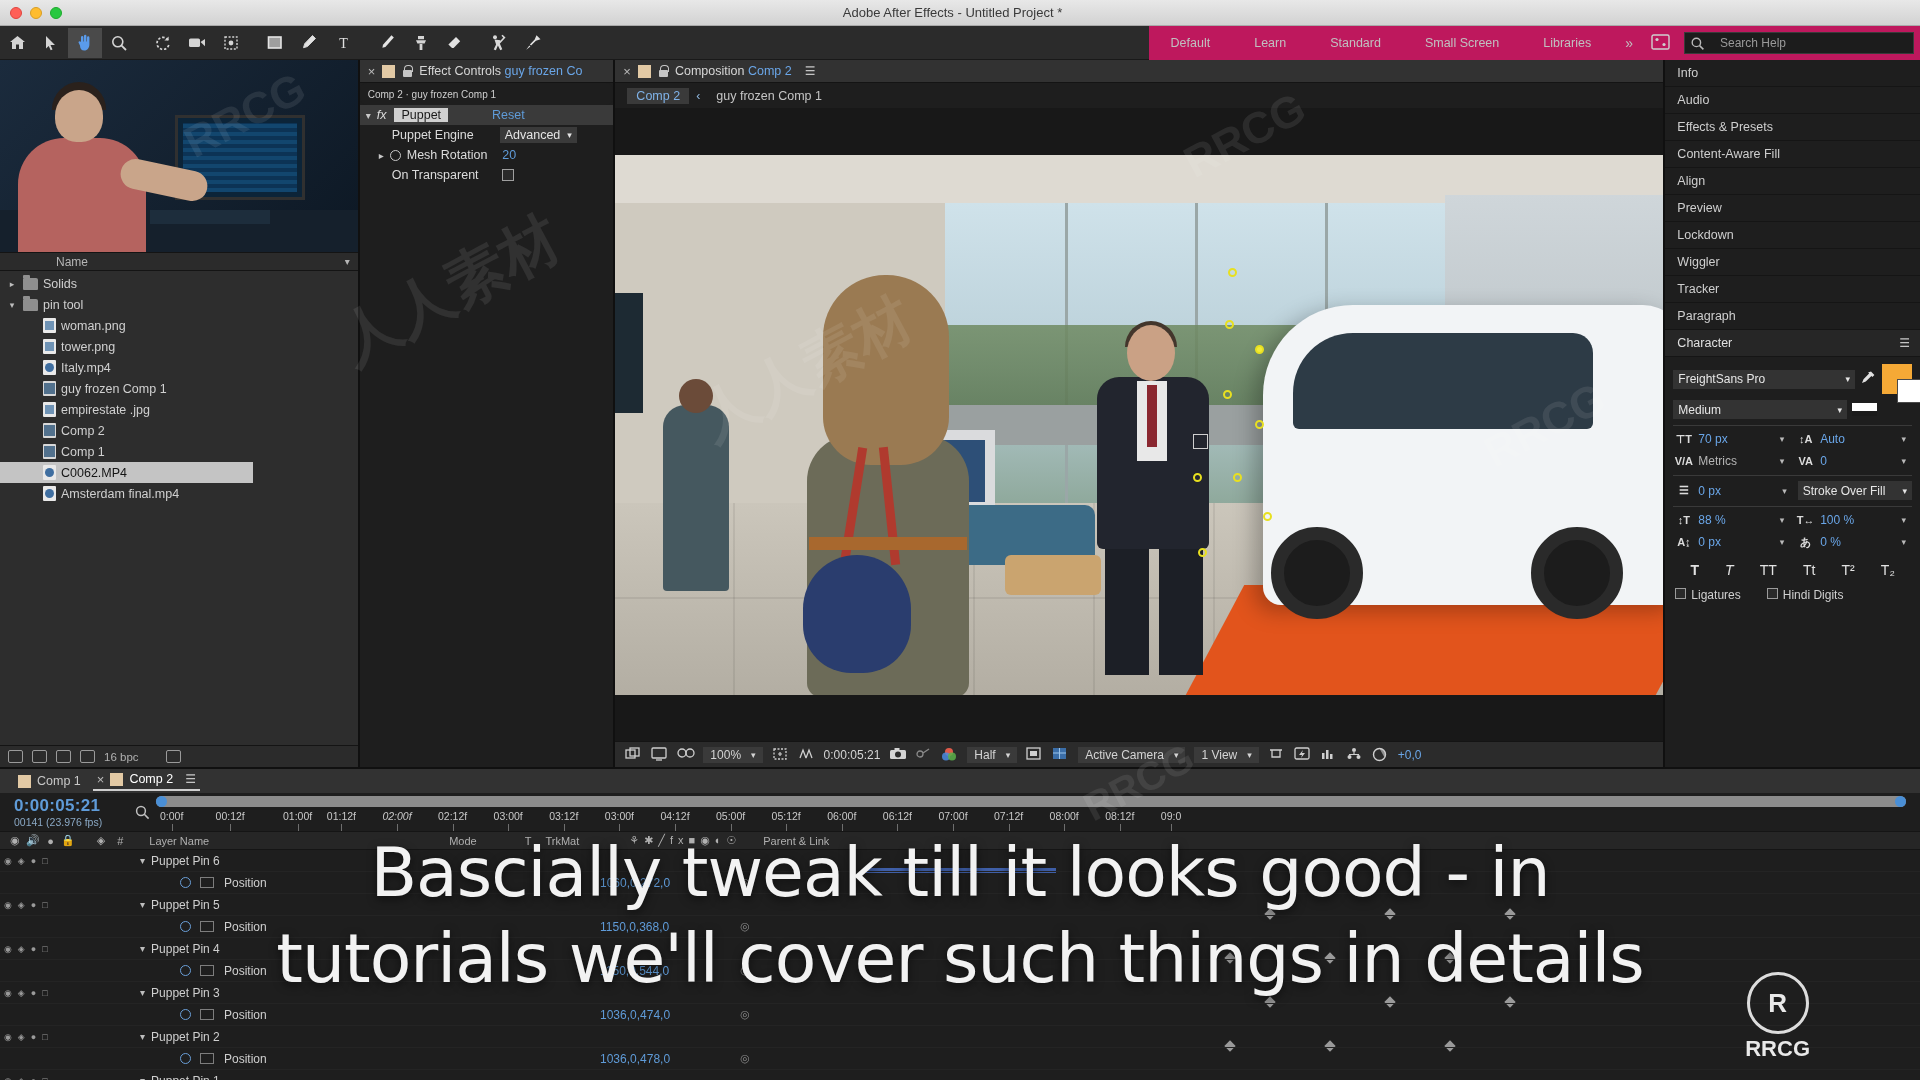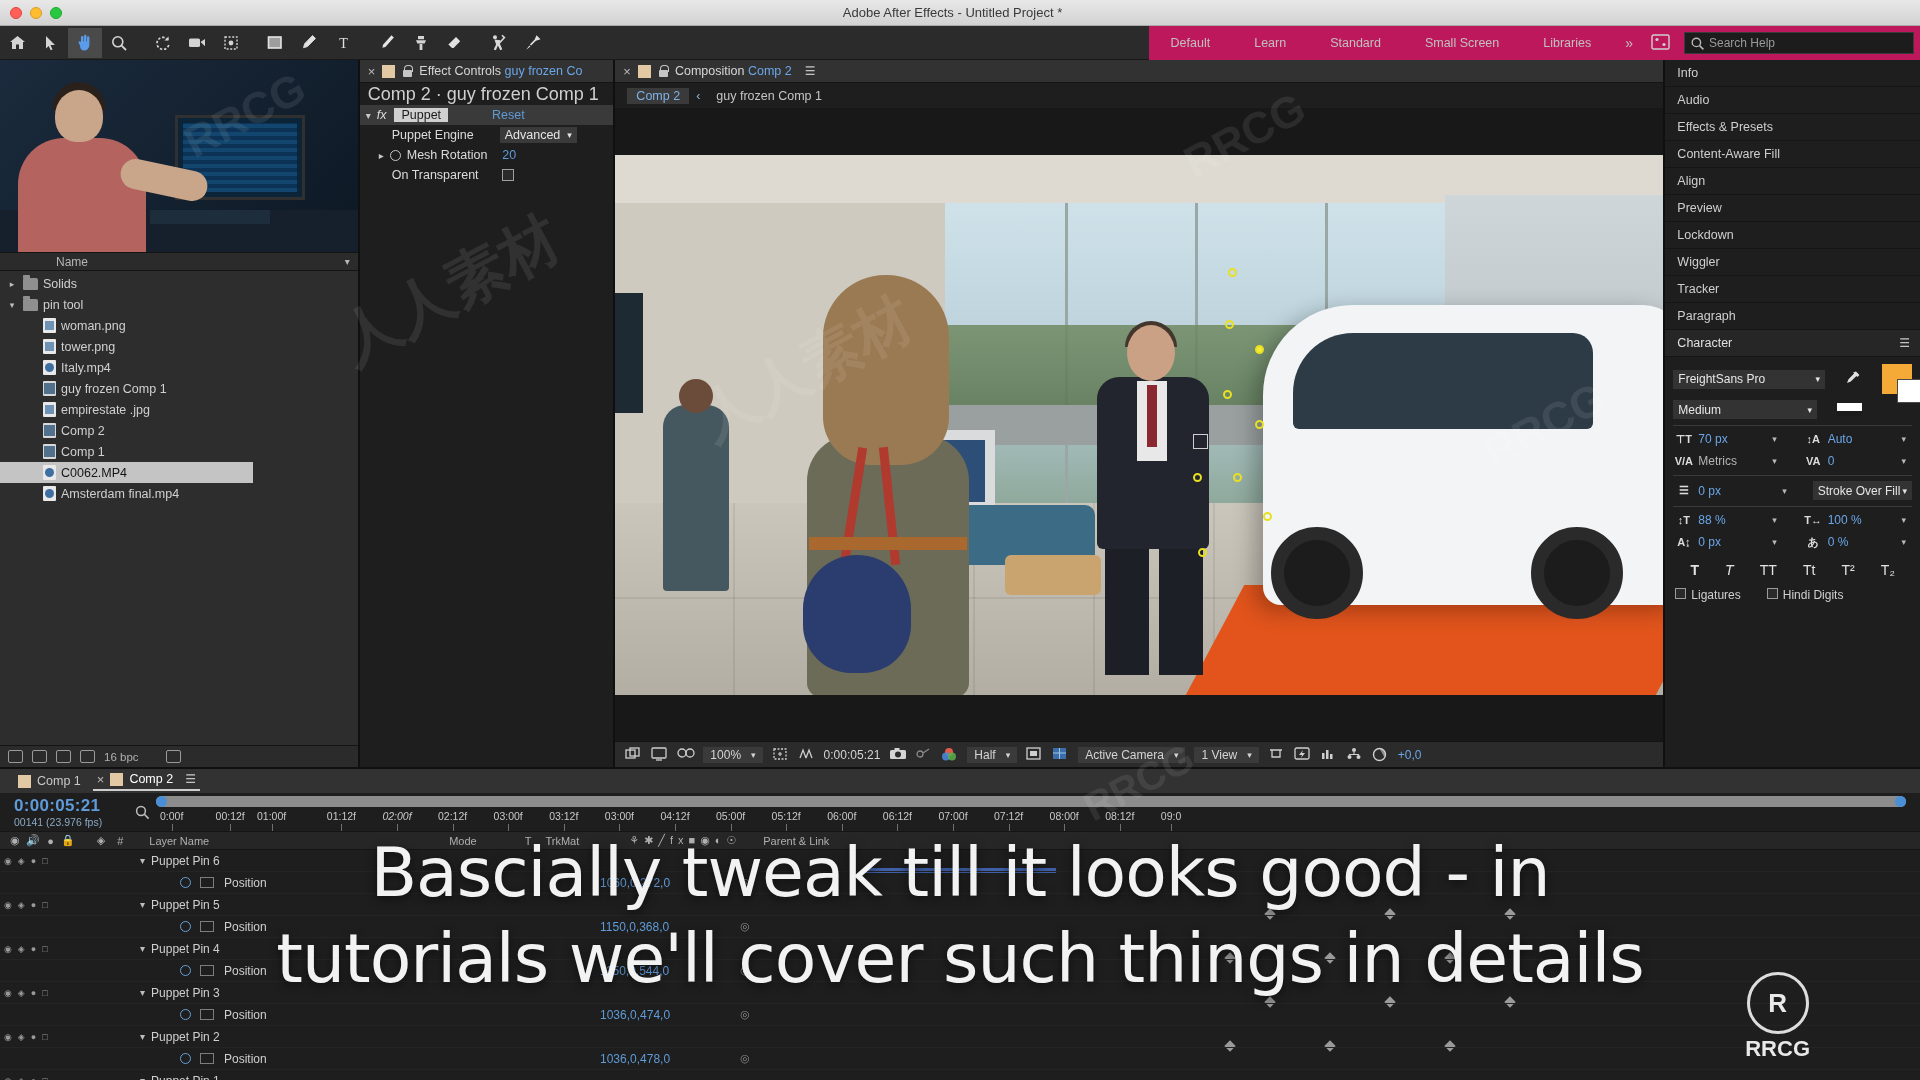--- a/index.html
+++ b/index.html
@@ -37,21 +37,21 @@
   .tool svg{ display:block; }
   .tsep{ width:10px; }
   #wsbar{
     position:absolute; right:0; top:0; height:34px; display:flex; align-items:center;
     background:#be185d; padding-right:6px;
   }
   .ws{ padding:0 22px; font-size:12.5px; color:#c0c0c0; line-height:34px; }
   .ws-chev{ padding:0 12px; color:#c0c0c0; font-size:14px; }
   #searchbox{
     width:230px; height:22px; background:#1c1c1c; border:1px solid #3a3a3a;
-    display:flex; align-items:center; padding-left:6px; gap:5px; margin-left:8px;
+    display:flex; align-items:center; padding-left:6px; gap:16px; margin-left:8px;
     color:#9a9a9a; font-size:12px;
   }
   
   #main{ display:flex; height:707px; }
   
   #leftcol{ width:363px; background:#1e1e1e; border-right:2px solid #101010;
             display:flex; flex-direction:column; }
   #thumb{
     height:192px; background:#26333f; position:relative; overflow:hidden;
   }
@@ -104,21 +104,21 @@
   }
   .xclose{ color:#bbb; font-size:13px; }
   .swatch{ width:13px;height:13px;background:#e2c9a4; }
   .lock{ width:10px;height:12px; position:relative; }
   .lock:before{content:"";position:absolute;left:1px;bottom:0;width:9px;height:7px;background:#c6c6c6;border-radius:1px;}
   .lock:after{content:"";position:absolute;left:2px;top:0;width:7px;height:6px;border:1.5px solid #c6c6c6;border-bottom:none;border-radius:4px 4px 0 0;}
   .ptitle{ color:#d6d6d6; }
   .ptitle b{ color:#6aa6e8; font-weight:normal; }
   .hamb{ margin-left:6px; color:#c4c4c4; font-size:12px;}
   #fxsub{ height:22px; display:flex;align-items:center; padding-left:8px;
-          font-size:18px; color:#cfcfcf; background:#1e1e1e;border-radius:7px; }
+          font-size:10px; color:#cfcfcf; background:#1e1e1e;border-radius:7px; }
   .fxrow{ height:20px; display:flex; align-items:center; font-size:12.5px; }
   #fxline{ background:#3a3a3a; }
   .fxname{ color:#dcdcdc; }
   .fxval{ color:#5f9bd8; }
   .nm-box{ background:#d0d0d0; color:#1a1a1a; padding:0 7px; margin-left:2px; }
   .chk{ width:12px;height:12px;border:1px solid #9f9f9f;background:#2a2a2a; }
   .ddown{ background:#3a3a3a; padding:1px 5px; display:flex; align-items:center;
           gap:7px; color:#e4e4e4; font-size:12.5px; }
   
   #compcol{ flex:1; background:#1e1e1e; display:flex; flex-direction:column;
@@ -198,21 +198,21 @@
             border-top:1px solid #141414;}
   .vsel{ background:#3a3a3a; padding:1px 7px; display:flex;align-items:center;gap:10px;}
   .ic{ width:17px;height:15px;display:inline-block;color:#cfcfcf; }
   
   #rightcol{ width:257px; background:#1e1e1e; }
   .rrow{ height:27px; display:flex; align-items:center; padding-left:12px;
          border-bottom:1px solid #151515; font-size:12.5px; color:#cfcfcf;}
   .rrow.hdr{ background:#262626; justify-content:space-between; padding-right:10px;
              color:#e0e0e0; }
   #charpanel{ padding:7px 8px 0 8px; }
-  .crow{ display:flex; align-items:center; gap:20px; margin-bottom:6px; }
+  .crow{ display:flex; align-items:center; gap:5px; margin-bottom:6px; }
   .fsel{ flex:1; background:#333; height:19px; display:flex;align-items:center;
          justify-content:space-between; padding:0 5px; color:#e6e6e6; font-size:12px;}
   .eyedrop{ width:17px; }
   .colr{ width:30px;height:30px;background:#f5a936;position:relative; }
   .colr:after{content:"";position:absolute;left:15px;top:15px;width:22px;height:22px;
     background:#fff;border:1px solid #4a4a4a;}
   .cfield{ display:flex;align-items:center;gap:4px; width:50%; }
   .cicon{ width:21px;height:16px;display:flex;align-items:center;justify-content:center;
           color:#dcdcdc;font-size:11px;font-weight:bold; }
   .cval{ color:#6aa6e8; font-size:12px; }
@@ -853,21 +853,21 @@
         </svg>
     </div>
     <div id="ruler">
       <div id="rulerbar">
         <div class="cap" style="left:0"></div>
           <div class="cap" style="right:0"></div>
       </div>
       <div id="ticks">
           <div class="tick" style="left: 4px;"><span>0:00f</span><i></i></div>
           <div class="tick" style="left: 59.6px;"><span>00:12f</span><i></i></div>
-          <div class="tick" style="left: 101px;"><span>01:00f</span><i></i></div>
+          <div class="tick" style="left: 127px;"><span>01:00f</span><i></i></div>
           <div class="tick" style="left: 170.8px;"><span>01:12f</span><i></i></div>
           <div class="tick" style="left: 226.4px; font-style: italic;"><span>02:00f</span><i></i></div>
           <div class="tick" style="left: 282px;"><span>02:12f</span><i></i></div>
           <div class="tick" style="left: 337.6px;"><span>03:00f</span><i></i></div>
           <div class="tick" style="left: 393.2px;"><span>03:12f</span><i></i></div>
           <div class="tick" style="left: 448.8px;"><span>03:00f</span><i></i></div>
           <div class="tick" style="left: 504.4px;"><span>04:12f</span><i></i></div>
           <div class="tick" style="left: 560px;"><span>05:00f</span><i></i></div>
           <div class="tick" style="left: 615.6px;"><span>05:12f</span><i></i></div>
           <div class="tick" style="left: 671.2px;"><span>06:00f</span><i></i></div>

